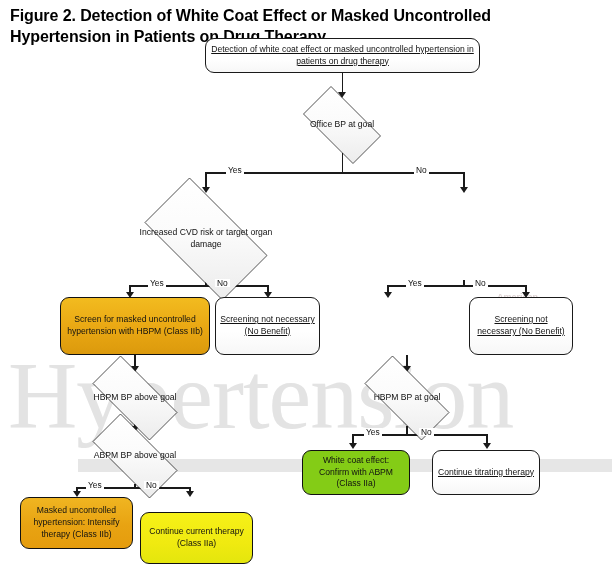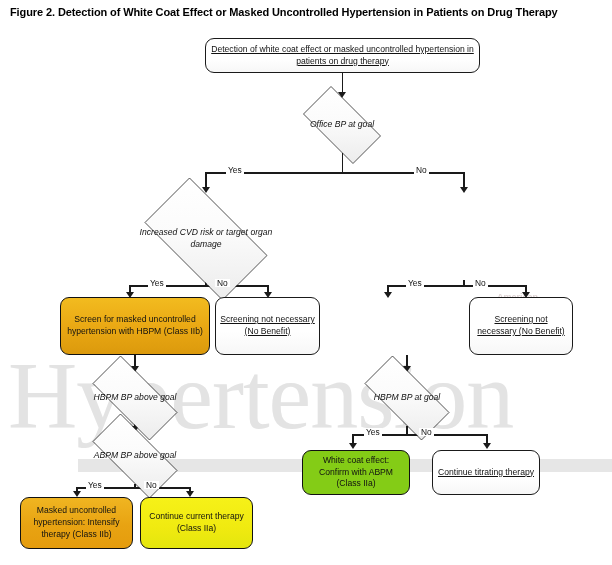--- a/index.html
+++ b/index.html
@@ -15,21 +15,21 @@
     font-family: "Liberation Sans", sans-serif;
     color: #111111;
   }
 
   
   #figure-title {
     position: absolute;
     left: 10px;
     top: 5px;
     width: 580px;
-    font-size: 11px;
+    font-size: 16px;
     font-weight: bold;
     line-height: 1.32;
     letter-spacing: -0.1px;
     color: #000000;
   }
 
   
   #watermark-layer {
     position: absolute;
     inset: 0;
@@ -109,20 +109,21 @@
     background: linear-gradient(180deg, #f2bb1f 0%, #e9a713 55%, #dc9a0c 100%);
     border-color: #111111;
   }
   .rbox.yellow {
     background: #84cc16;
     border-color: #111111;
   }
   .rbox.yellowgreen {
     background: linear-gradient(180deg, #f6f118 0%, #f0ea10 60%, #e4e60d 100%);
     border-color: #111111;
+    margin-top: 15px;
   }
   .rbox.orange-deep {
     background: linear-gradient(180deg, #f0b521 0%, #e8a312 55%, #e59c0d 100%);
     border-color: #111111;
   }
 
   
   .diamond {
     position: absolute;
     z-index: 3;
@@ -137,21 +138,20 @@
   .diamond .dlabel {
     position: absolute;
     inset: 0;
     display: flex;
     align-items: center;
     justify-content: center;
     text-align: center;
     font-size: 8.6px;
     line-height: 1.38;
     color: #111111;
-    font-style: italic;
   }
 
   
   .ln {
     position: absolute;
     background: #1a1a1a;
     z-index: 2;
   }
   .ln.v { width: 1.6px; }
   .ln.h { height: 1.6px; }

